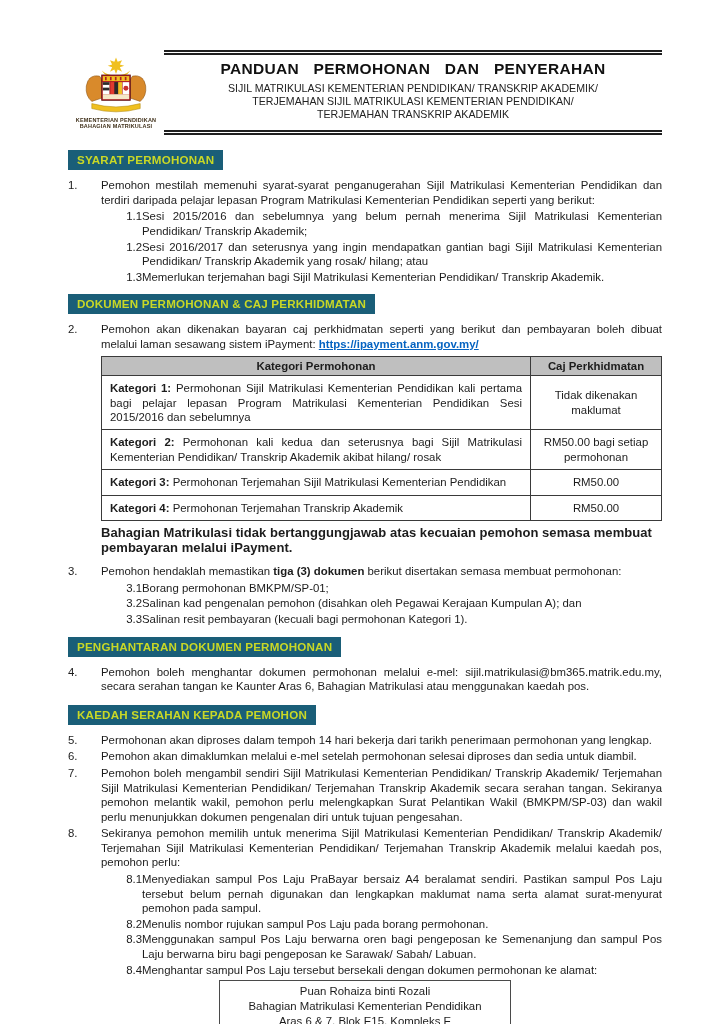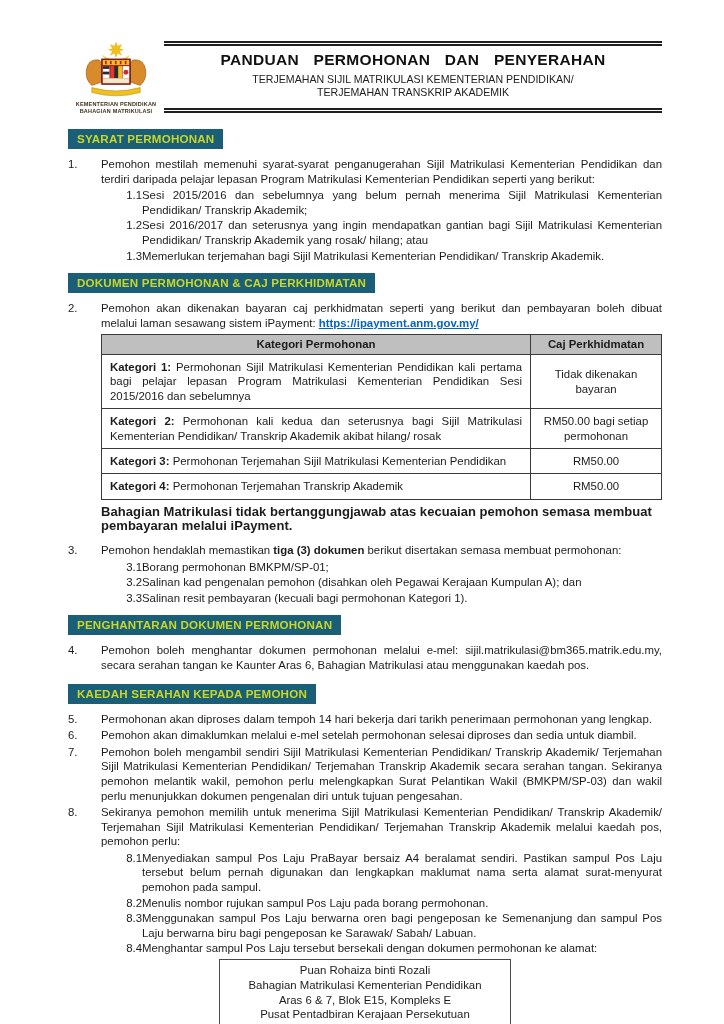--- a/index.html
+++ b/index.html
@@ -1,19 +1,19 @@
 <!DOCTYPE html>
 <html><head>
 <meta charset="utf-8">
 <style>
   html,body{margin:0;padding:0;background:#ffffff;}
   .page{
     position:relative;width:724px;height:1024px;overflow:hidden;background:#fff;
     font-family:"Liberation Sans", sans-serif;font-size:11.4px;line-height:14.6px;color:#1c1c1c;
-    box-sizing:border-box;padding:40px 62px 0 68px;
+    box-sizing:border-box;padding:50px 62px 0 68px;
   }
   
   .header{display:flex;align-items:center;margin-bottom:6px;}
   .logo-col{width:96px;flex-shrink:0;text-align:center;}
   .logo-col svg{display:block;margin:0 auto 1px;}
   .logo-caption{font-size:5.5px;font-weight:bold;line-height:6.5px;color:#3f2f18;letter-spacing:.2px;}
   .title-col{flex:1;border-top:5px double #1f1f1f;border-bottom:5px double #1f1f1f;
     padding:7px 4px 9px;text-align:center;}
   .doc-title{font-size:15.5px;font-weight:bold;word-spacing:10px;letter-spacing:.3px;margin-bottom:5px;color:#111;}
   .doc-sub{font-size:10.6px;line-height:13.2px;color:#222;}
@@ -75,20 +75,21 @@
         <circle cx="78" cy="56" r="4.5" fill="#c9302c"></circle>
         <rect x="36" y="67" width="48" height="9" fill="#f5e9c8"></rect>
 
         <path d="M16 84 Q60 96 104 84 L104 93 Q60 105 16 93 Z" fill="#f0c020" stroke="#b08a10" stroke-width="1"></path>
       </svg>
       <div class="logo-caption">KEMENTERIAN PENDIDIKAN</div>
       <div class="logo-caption">BAHAGIAN MATRIKULASI</div>
     </div>
     <div class="title-col">
       <div class="doc-title">PANDUAN PERMOHONAN DAN PENYERAHAN</div>
+      <div class="doc-sub">SIJIL MATRIKULASI KEMENTERIAN PENDIDIKAN/ TRANSKRIP AKADEMIK/</div>
       <div class="doc-sub">TERJEMAHAN SIJIL MATRIKULASI KEMENTERIAN PENDIDIKAN/</div>
       <div class="doc-sub">TERJEMAHAN TRANSKRIP AKADEMIK</div>
     </div>
   </div>
 
   <div><span class="section-bar">SYARAT PERMOHONAN</span></div>
 
   <div class="item">
     <span class="item-num">1.</span>
     <span class="item-text">Pemohon mestilah memenuhi syarat-syarat penganugerahan Sijil Matrikulasi Kementerian Pendidikan dan terdiri daripada pelajar lepasan Program Matrikulasi Kementerian Pendidikan seperti yang berikut:</span>
@@ -114,21 +115,21 @@
   </div>
 
   <table class="fee-table">
     <tbody>
         <tr>
       <th>Kategori Permohonan</th>
       <th>Caj Perkhidmatan</th>
     </tr>
     <tr>
       <td class="desc"><span class="bold">Kategori 1:</span><span> Permohonan Sijil Matrikulasi Kementerian Pendidikan kali pertama bagi pelajar lepasan Program Matrikulasi Kementerian Pendidikan Sesi 2015/2016 dan sebelumnya</span></td>
-      <td class="fee">Tidak dikenakan bayaran</td>
+      <td class="fee">Tidak dikenakan maklumat</td>
     </tr>
     <tr>
       <td class="desc"><span class="bold">Kategori 2:</span><span> Permohonan kali kedua dan seterusnya bagi Sijil Matrikulasi Kementerian Pendidikan/ Transkrip Akademik akibat hilang/ rosak</span></td>
       <td class="fee">RM50.00 bagi setiap permohonan</td>
     </tr>
     <tr>
       <td class="desc"><span class="bold">Kategori 3:</span><span> Permohonan Terjemahan Sijil Matrikulasi Kementerian Pendidikan</span></td>
       <td class="fee">RM50.00</td>
     </tr>
     <tr>

